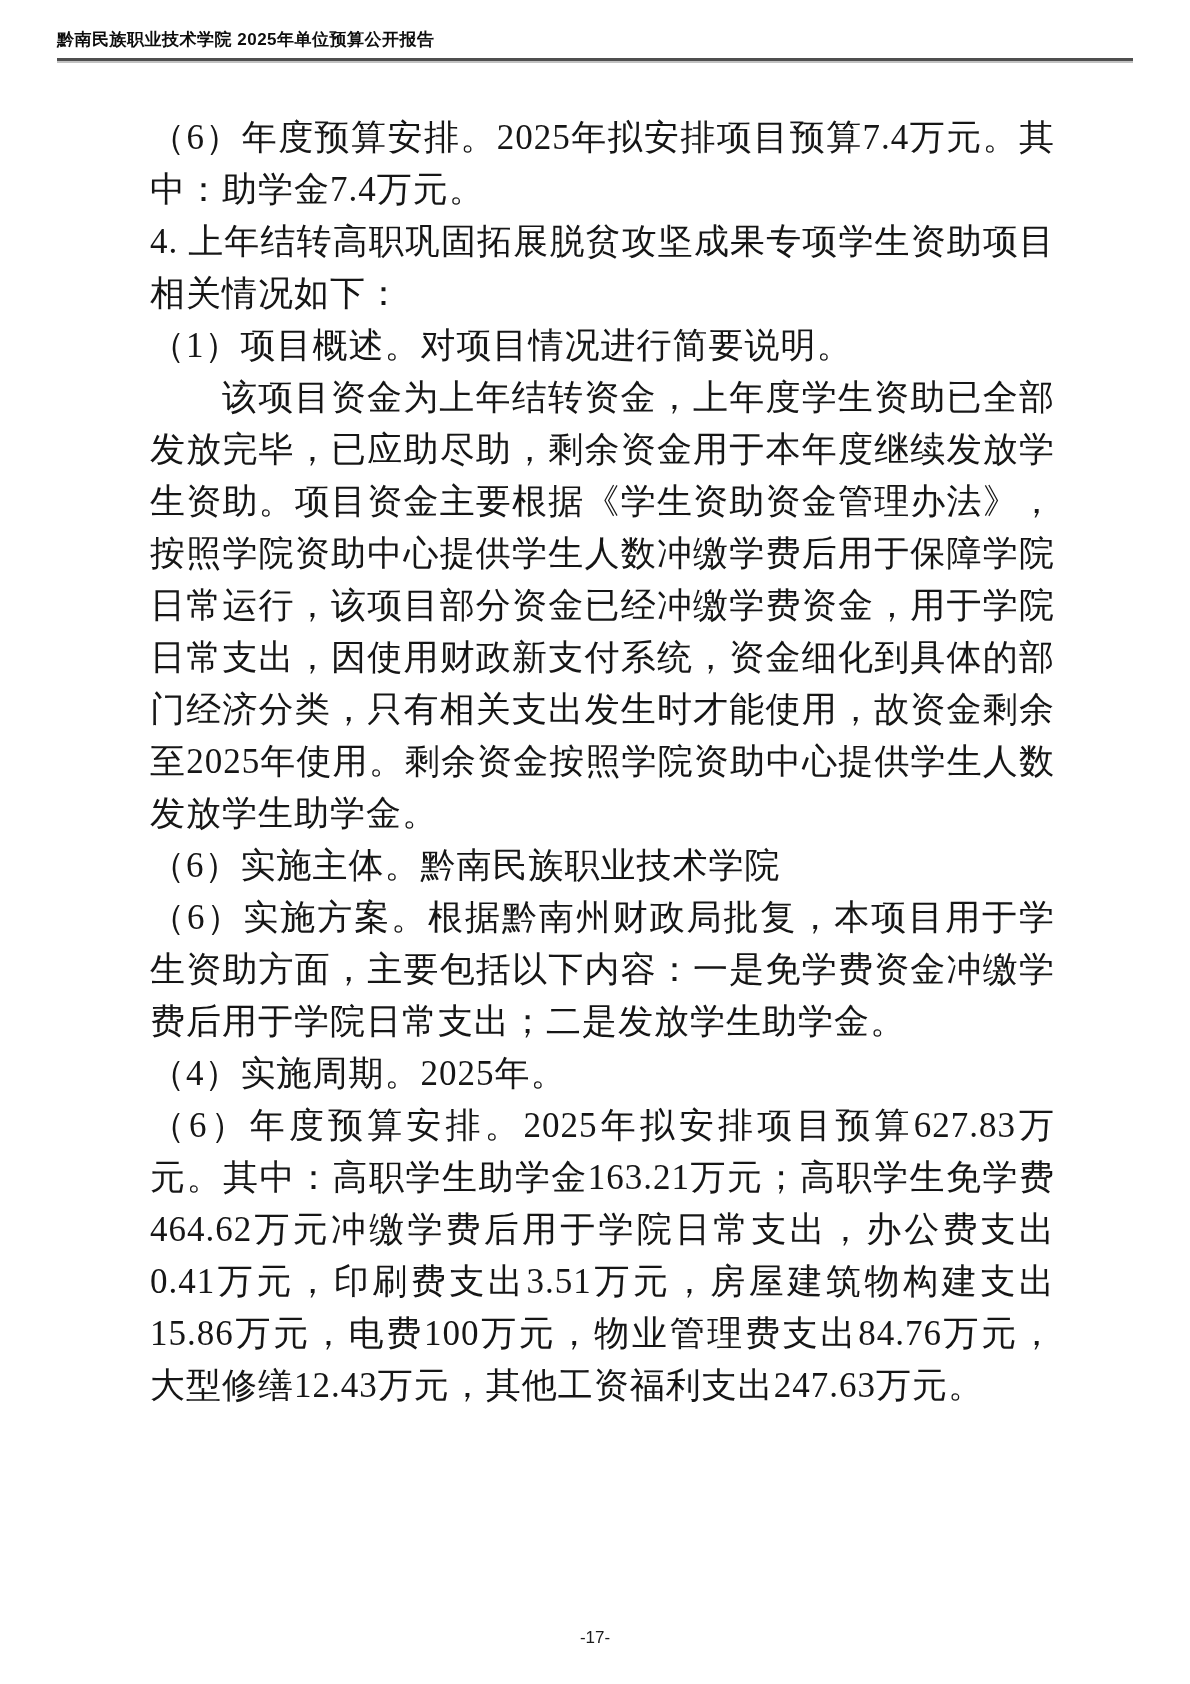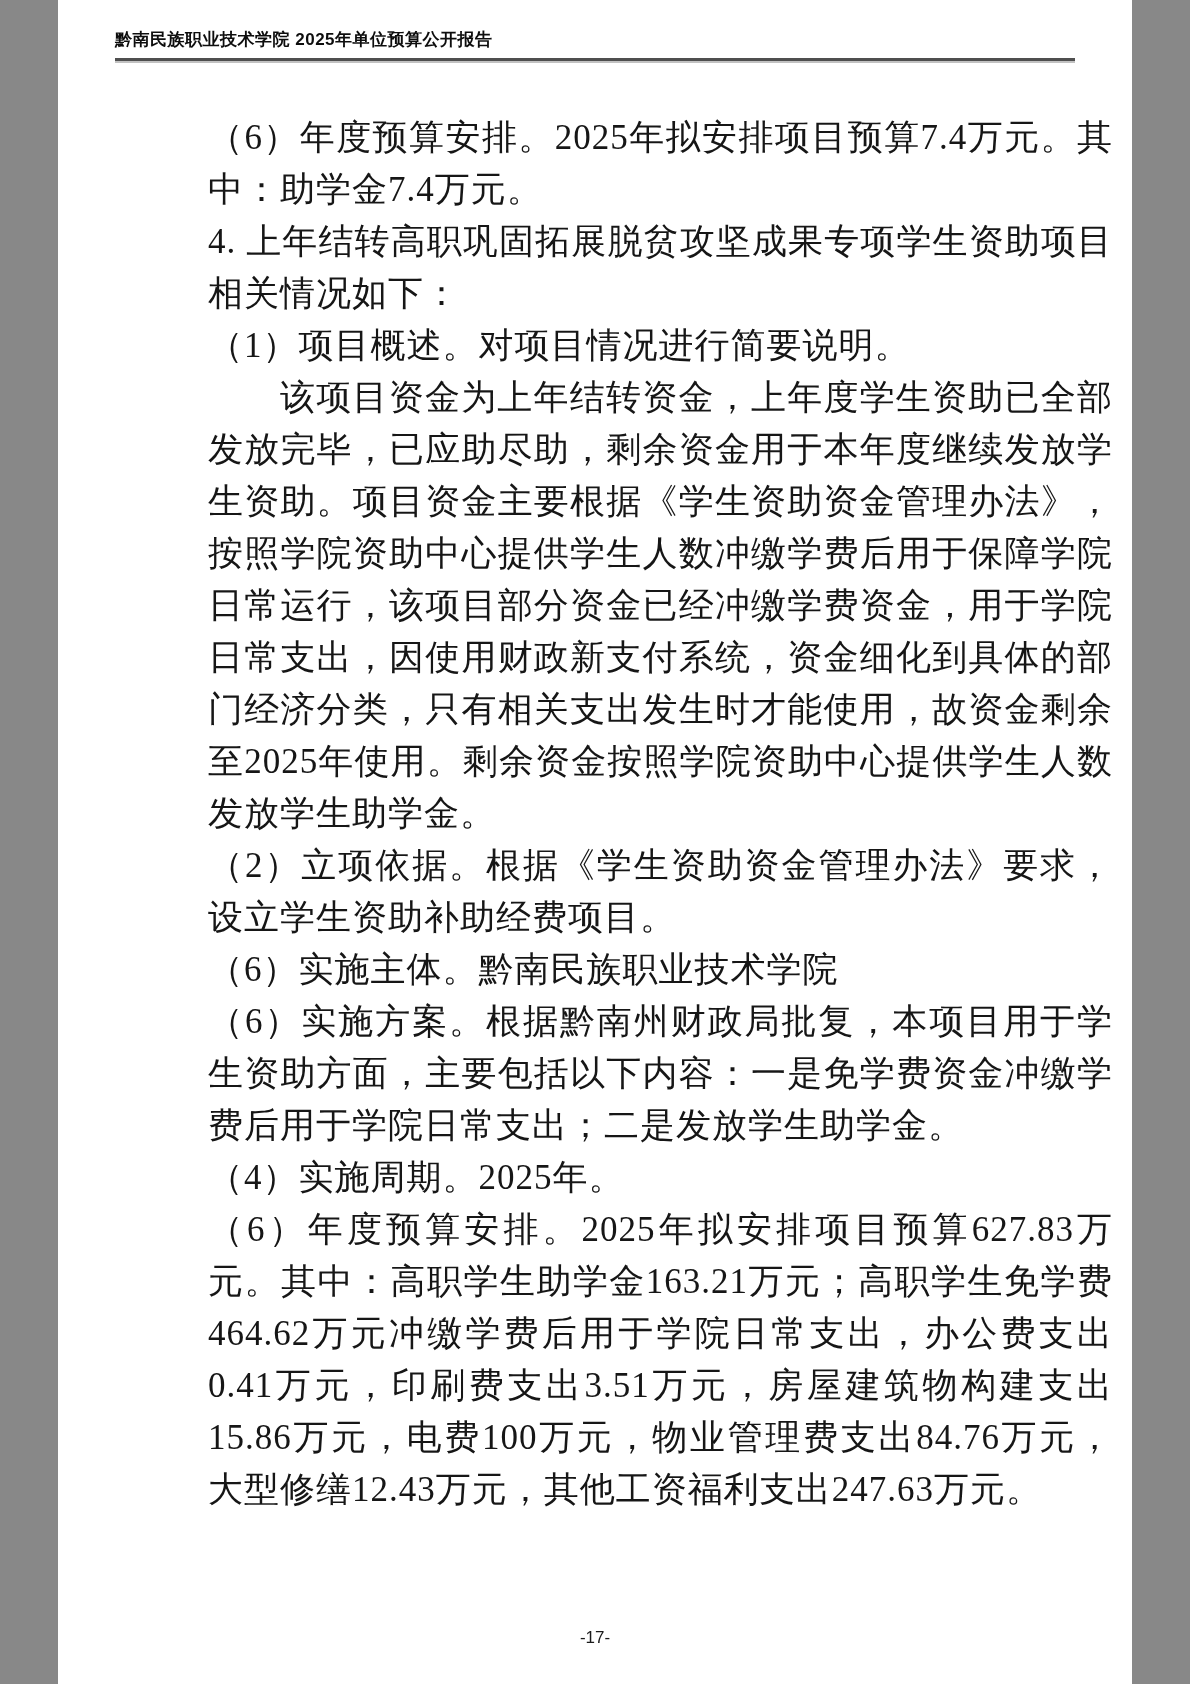--- a/index.html
+++ b/index.html
@@ -2,21 +2,21 @@
 <html><head>
 <meta charset="utf-8">
 <style>
   html, body {
     margin: 0;
     padding: 0;
     background: #888;
   }
   .page {
     position: relative;
-    width: 1074px;
+    width: 1190px;
     height: 1684px;
     margin: 0 auto;
     background: #ffffff;
     overflow: hidden;
     font-family: "Liberation Serif", "DejaVu Serif", serif;
     color: #111111;
   }
   
   .doc-header {
     position: absolute;
@@ -81,21 +81,20 @@
     <div class="doc-header-title">黔南民族职业技术学院 2025年单位预算公开报告</div>
     <div class="doc-header-rule-dark"></div>
     <div class="doc-header-rule-light"></div>
   </div>
 
   <div class="doc-body">
     <p>（6）年度预算安排。2025年拟安排项目预算7.4万元。其中：助学金7.4万元。</p>
     <p>4. 上年结转高职巩固拓展脱贫攻坚成果专项学生资助项目相关情况如下：</p>
     <p>（1）项目概述。对项目情况进行简要说明。</p>
     <p class="indent">该项目资金为上年结转资金，上年度学生资助已全部发放完毕，已应助尽助，剩余资金用于本年度继续发放学生资助。项目资金主要根据《学生资助资金管理办法》，按照学院资助中心提供学生人数冲缴学费后用于保障学院日常运行，该项目部分资金已经冲缴学费资金，用于学院日常支出，因使用财政新支付系统，资金细化到具体的部门经济分类，只有相关支出发生时才能使用，故资金剩余至2025年使用。剩余资金按照学院资助中心提供学生人数发放学生助学金。</p>
-    <p>（2）立项依据。根据《学生资助资金管理办法》要求，设立学生资助补助经费项目。</p>
     <p>（6）实施主体。黔南民族职业技术学院</p>
     <p>（6）实施方案。根据黔南州财政局批复，本项目用于学生资助方面，主要包括以下内容：一是免学费资金冲缴学费后用于学院日常支出；二是发放学生助学金。</p>
     <p>（4）实施周期。2025年。</p>
     <p>（6）年度预算安排。2025年拟安排项目预算627.83万元。其中：高职学生助学金163.21万元；高职学生免学费464.62万元冲缴学费后用于学院日常支出，办公费支出0.41万元，印刷费支出3.51万元，房屋建筑物构建支出15.86万元，电费100万元，物业管理费支出84.76万元，大型修缮12.43万元，其他工资福利支出247.63万元。</p>
   </div>
 
   <div class="doc-footer">
     <span>-17-</span>
   </div>
 

